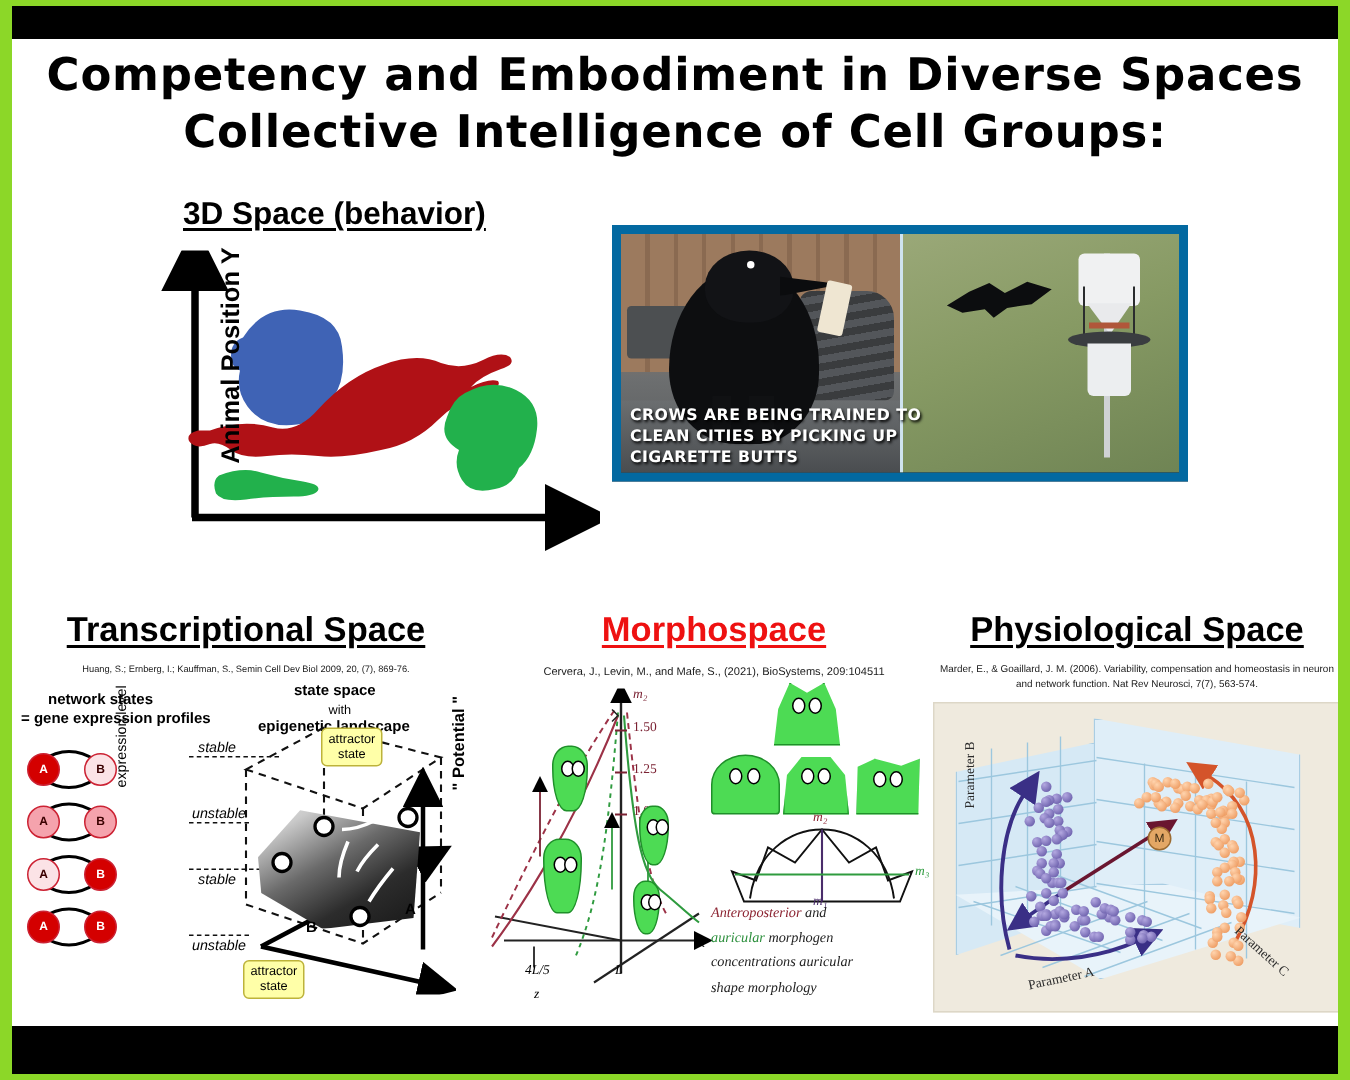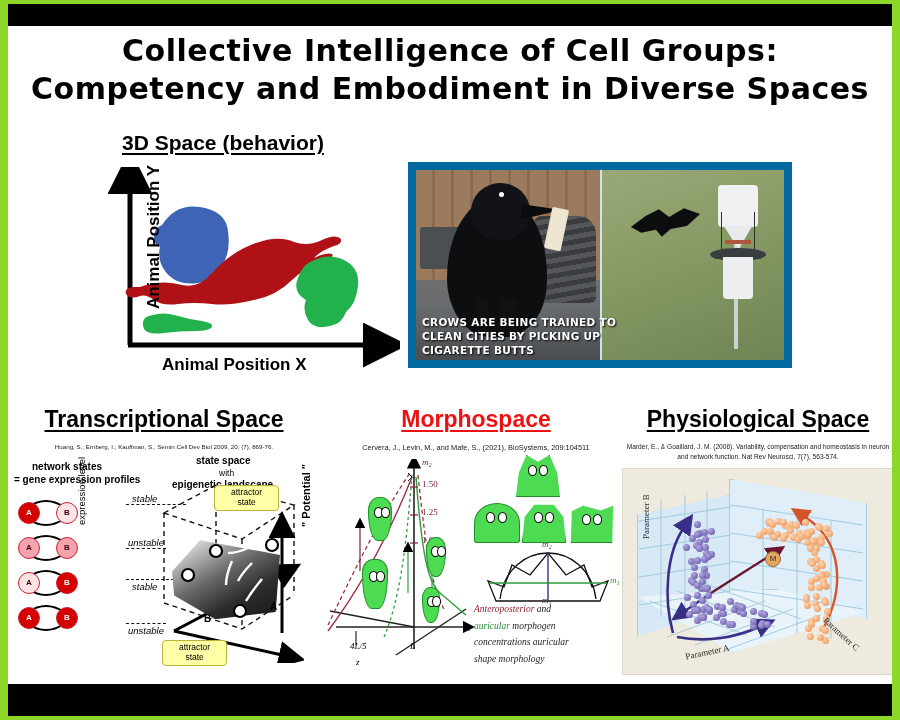--- a/index.html
+++ b/index.html
@@ -43,22 +43,22 @@
   #p3d .plotwrap{position:absolute;left:0;top:36px;width:300px;height:215px;}
   .axlabel{
     position:absolute;font-weight:bold;font-size:17px;color:#000;
     font-family:"Liberation Sans", sans-serif;
   }
   #p3d .ylab{left:-18px;top:60px;transform:rotate(-90deg);transform-origin:center;white-space:nowrap;}
   #p3d .xlab{left:62px;top:188px;white-space:nowrap;}
 
   
   #crow{
-    position:absolute;left:400px;top:136px;width:384px;height:206px;
-    border:8px solid #0369a1;box-sizing:border-box;overflow:hidden;background:#2d2d2d;
+    position:absolute;left:400px;top:124px;width:384px;height:171px;
+    border:6px solid #0369a1;box-sizing:border-box;overflow:hidden;background:#2d2d2d;
   }
   #crow .half{position:absolute;top:0;height:100%;}
   #crow .left{left:0;width:50%;background:linear-gradient(180deg,#8d6a55 0%,#9b7458 38%,#6d6f70 60%,#56595b 100%);}
   #crow .right{left:50%;width:50%;background:linear-gradient(160deg,#9aa878 0%,#879a64 45%,#6f8454 100%);}
   #crow .divider{position:absolute;left:50%;top:0;width:2px;height:100%;background:#cfe3ef;}
   .fence{position:absolute;left:0;top:0;width:100%;height:58%;
     background:repeating-linear-gradient(90deg,#9c7a5e 0 16px,#8a6a51 16px 19px);}
   .binlid{position:absolute;left:2%;top:30%;width:22%;height:22%;background:#4c4f51;border-radius:3px;}
   .chair{position:absolute;right:2%;top:24%;width:34%;height:46%;
     background:repeating-linear-gradient(170deg,#3a3c3e 0 5px,#53565a 5px 10px);border-radius:8px 18px 6px 6px;}
@@ -117,21 +117,21 @@
   .barbox{position:relative;height:35px;width:34px;border:1.5px solid #555;margin-bottom:7px;background:#fff;}
   .bar{position:absolute;bottom:0;width:10px;background:#b3b3b3;border:1px solid #777;}
   .bar.l{left:5px;}.bar.r{left:18px;}
   .dash{position:absolute;height:0;border-top:1.5px dashed #111;}
   .stablelab{position:absolute;font-style:italic;font-size:9.5px;}
   .cube{position:absolute;left:140px;top:28px;width:150px;height:175px;}
   .landscape{position:absolute;left:18px;top:44px;width:108px;height:92px;
     background:linear-gradient(150deg,#f1f1f1 0%,#cacaca 22%,#6a6a6a 48%,#2c2c2c 72%,#181818 100%);
     clip-path:polygon(0% 48%,26% 14%,100% 30%,96% 92%,40% 100%,2% 74%);}
   .attbox{position:absolute;background:#ffffa8;border:1px solid #bdb33a;border-radius:4px;
-    font-size:8.5px;line-height:1.15;text-align:center;padding:2px 16px;color:#000;}
+    font-size:8.5px;line-height:1.15;text-align:center;padding:2px 4px;color:#000;}
   .expr{position:absolute;left:62px;top:70px;transform:rotate(-90deg);transform-origin:left top;
     font-size:9.5px;white-space:nowrap;}
   .potential{position:absolute;left:286px;top:72px;transform:rotate(-90deg);transform-origin:left top;
     font-size:11px;font-weight:bold;white-space:nowrap;}
 
   
   #morphdia{position:relative;width:300px;height:218px;margin-top:2px;text-decoration:underline;}
   .tick{position:absolute;font-size:9px;color:#7b2233;font-family:"Liberation Serif",serif;}
   .mlab{position:absolute;font-size:9px;font-style:italic;font-family:"Liberation Serif",serif;}
   .blob{position:absolute;background:#4ddb54;border:1.5px solid #1f8f2a;}
@@ -162,42 +162,41 @@
 </head>
 <body>
 
 <div class="slide">
   <div class="topbar"></div>
   <div class="bottombar"></div>
 
   <div class="canvas">
 
     <div class="title">
+      <div>Competency and Embodiment in Diverse Spaces</div>
       <div>Collective Intelligence of Cell Groups:</div>
-      <div>Competency and Embodiment in Diverse Spaces</div>
     </div>
 
     <div id="p3d">
       <div class="cap h-under">3D Space (behavior)</div>
       <div class="plotwrap">
         <svg width="300" height="215" viewBox="0 0 300 215">
           <defs>
             <marker id="ah" markerWidth="9" markerHeight="9" refX="1" refY="4.5" orient="auto">
               <path d="M0,0 L9,4.5 L0,9 z" fill="#000"></path>
             </marker>
           </defs>
           <line x1="30" y1="178" x2="30" y2="22" stroke="#000" stroke-width="5" marker-end="url(#ah)"></line>
           <line x1="28" y1="178" x2="268" y2="178" stroke="#000" stroke-width="5" marker-end="url(#ah)"></line>
           <path d="M62,58 q14,-22 38,-18 q26,4 28,24 q3,22 -6,34 q-6,16 -24,18 q-22,3 -33,-12 q-8,-11 -5,-24 q-6,-2 -6,-10 q0,-9 8,-12z" fill="#3f63b5"></path>
           <path d="M40,120 q22,-8 42,-2 q16,4 30,-12 q20,-22 44,-30 q22,-8 38,-1 q14,5 28,-2 q12,-6 18,-2 q4,5 -6,8 q-14,5 -20,12 q12,-6 18,-4 q3,4 -10,8 q-18,6 -30,18 q-16,16 -38,20 q-26,6 -42,4 q-18,-2 -34,0 q-16,2 -24,-4 q-8,-6 -14,-4 q-10,4 -14,-2 q-2,-5 6,-7z" fill="#b01116"></path>
           <path d="M46,150 q16,-6 28,-2 q14,4 28,6 q12,2 10,6 q-3,4 -16,4 q-18,0 -32,2 q-16,2 -20,-4 q-3,-8 2,-12z" fill="#22b14c"></path>
           <path d="M210,95 q18,-10 34,-2 q16,8 14,26 q-2,18 -12,26 q-4,12 -16,14 q-16,4 -22,-6 q-6,-10 -2,-20 q-14,-8 -8,-22 q4,-12 12,-16z" fill="#22b14c"></path>
         </svg>
         <div class="axlabel ylab">Animal Position Y</div>
-        <div class="axlabel xlab">Animal Position X</div>
       </div>
     </div>
 
     <div id="crow">
       <div class="half left">
         <div class="fence"></div>
         <div class="binlid"></div>
         <div class="chair"></div>
         <div class="ground"></div>
         <div class="crowbody"></div>

